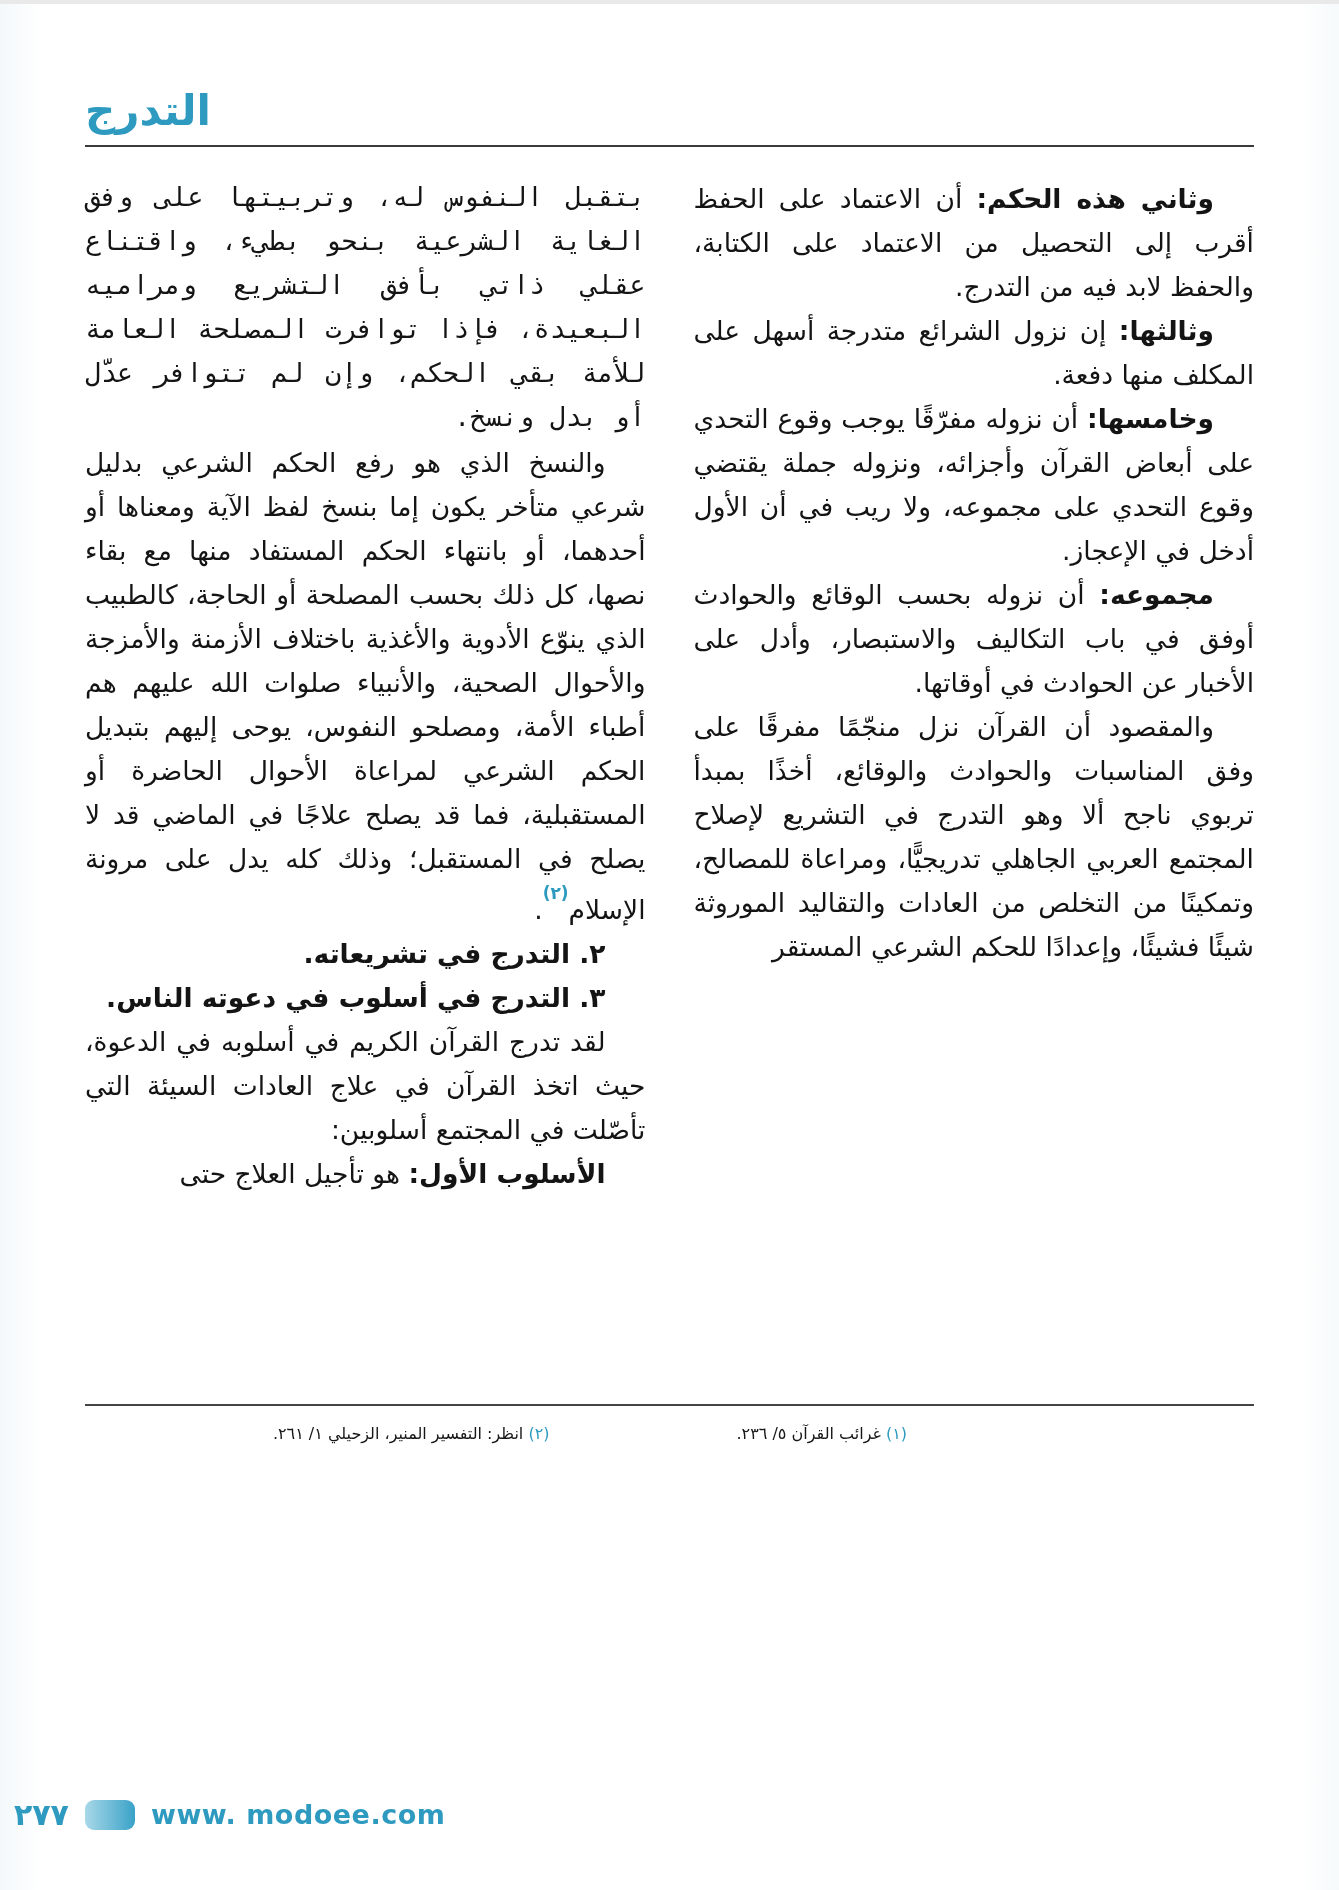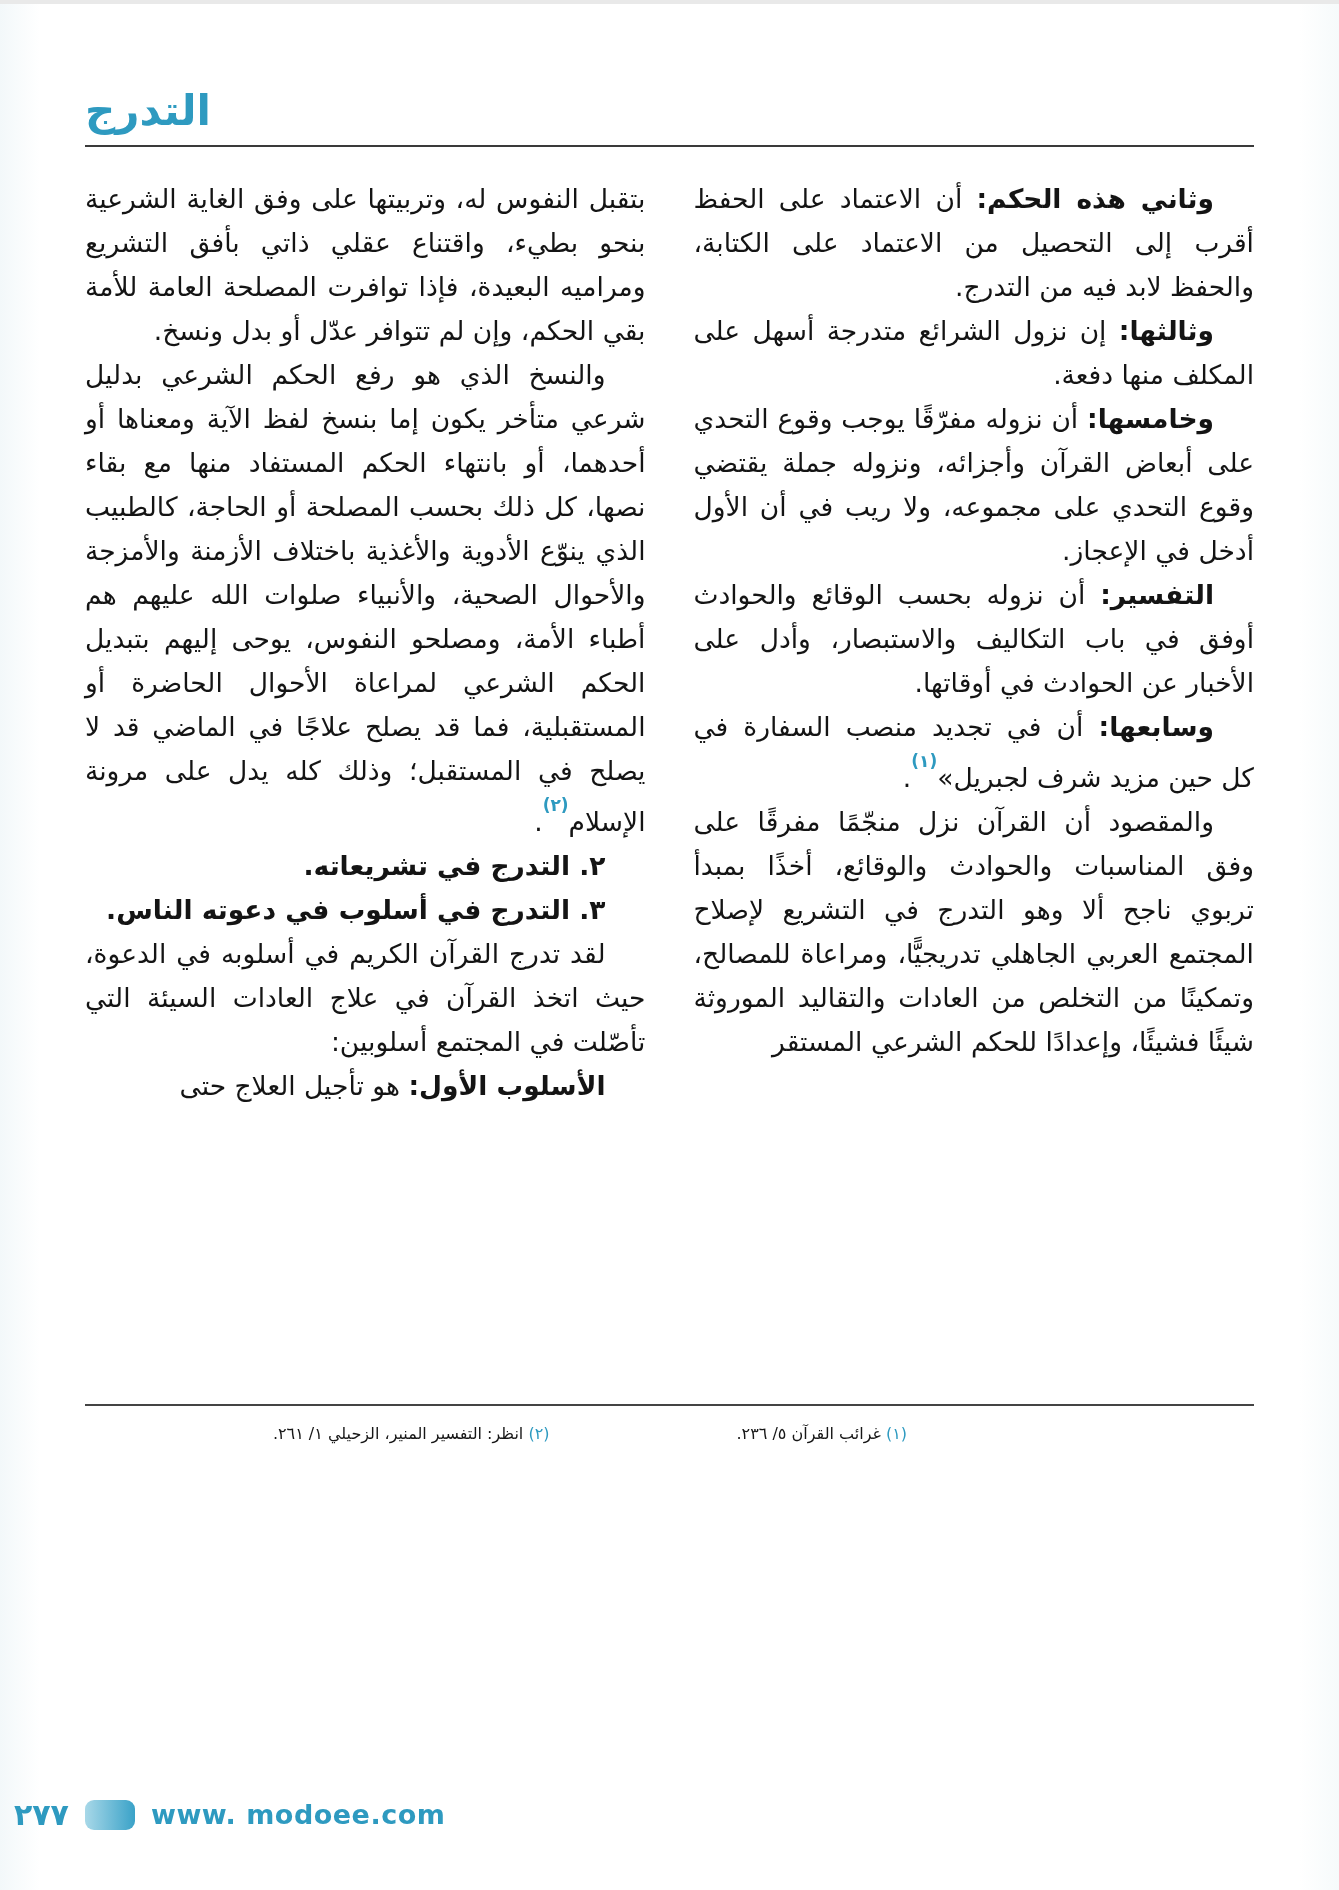--- a/index.html
+++ b/index.html
@@ -37,21 +37,21 @@
     overflow:hidden;
   }
   .col { flex:1; min-width:0; }
   .para {
     font-size:26.5px;
     line-height:44px;
     text-align:justify;
     text-indent:40px;
     color:#141414;
   }
-  .para.flush { text-indent:0; }
+  .para.flush { text-indent:0;font-family:Liberation Mono, monospace; }
   .lead { font-weight:bold; }
   .fn-ref {
     font-size:17px;
     color:#2e9ac0;
     position:relative;
     top:-10px;
     font-weight:bold;
   }
   .footnotes {
     position:absolute;
@@ -117,26 +117,22 @@
       </p>
       <p class="para">
         <strong class="lead">وثالثها:</strong>
         <span>إن نزول الشرائع متدرجة أسهل على المكلف منها دفعة.</span>
       </p>
       <p class="para">
         <strong class="lead">وخامسها:</strong>
         <span>أن نزوله مفرّقًا يوجب وقوع التحدي على أبعاض القرآن وأجزائه، ونزوله جملة يقتضي وقوع التحدي على مجموعه، ولا ريب في أن الأول أدخل في الإعجاز.</span>
       </p>
       <p class="para">
-        <strong class="lead">التفسير:</strong>
+        <strong class="lead">مجموعه:</strong>
         <span>أن نزوله بحسب الوقائع والحوادث أوفق في باب التكاليف والاستبصار، وأدل على الأخبار عن الحوادث في أوقاتها.</span>
-      </p>
-      <p class="para">
-        <strong class="lead">وسابعها:</strong>
-        <span>أن في تجديد منصب السفارة في كل حين مزيد شرف لجبريل»</span><sup class="fn-ref">(١)</sup><span>.</span>
       </p>
       <p class="para">
         <span>والمقصود أن القرآن نزل منجّمًا مفرقًا على وفق المناسبات والحوادث والوقائع، أخذًا بمبدأ تربوي ناجح ألا وهو التدرج في التشريع لإصلاح المجتمع العربي الجاهلي تدريجيًّا، ومراعاة للمصالح، وتمكينًا من التخلص من العادات والتقاليد الموروثة شيئًا فشيئًا، وإعدادًا للحكم الشرعي المستقر</span>
       </p>
     </section>
 
     <section class="col">
       <p class="para flush">
         <span>بتقبل النفوس له، وتربيتها على وفق الغاية الشرعية بنحو بطيء، واقتناع عقلي ذاتي بأفق التشريع ومراميه البعيدة، فإذا توافرت المصلحة العامة للأمة بقي الحكم، وإن لم تتوافر عدّل أو بدل ونسخ.</span>
       </p>

